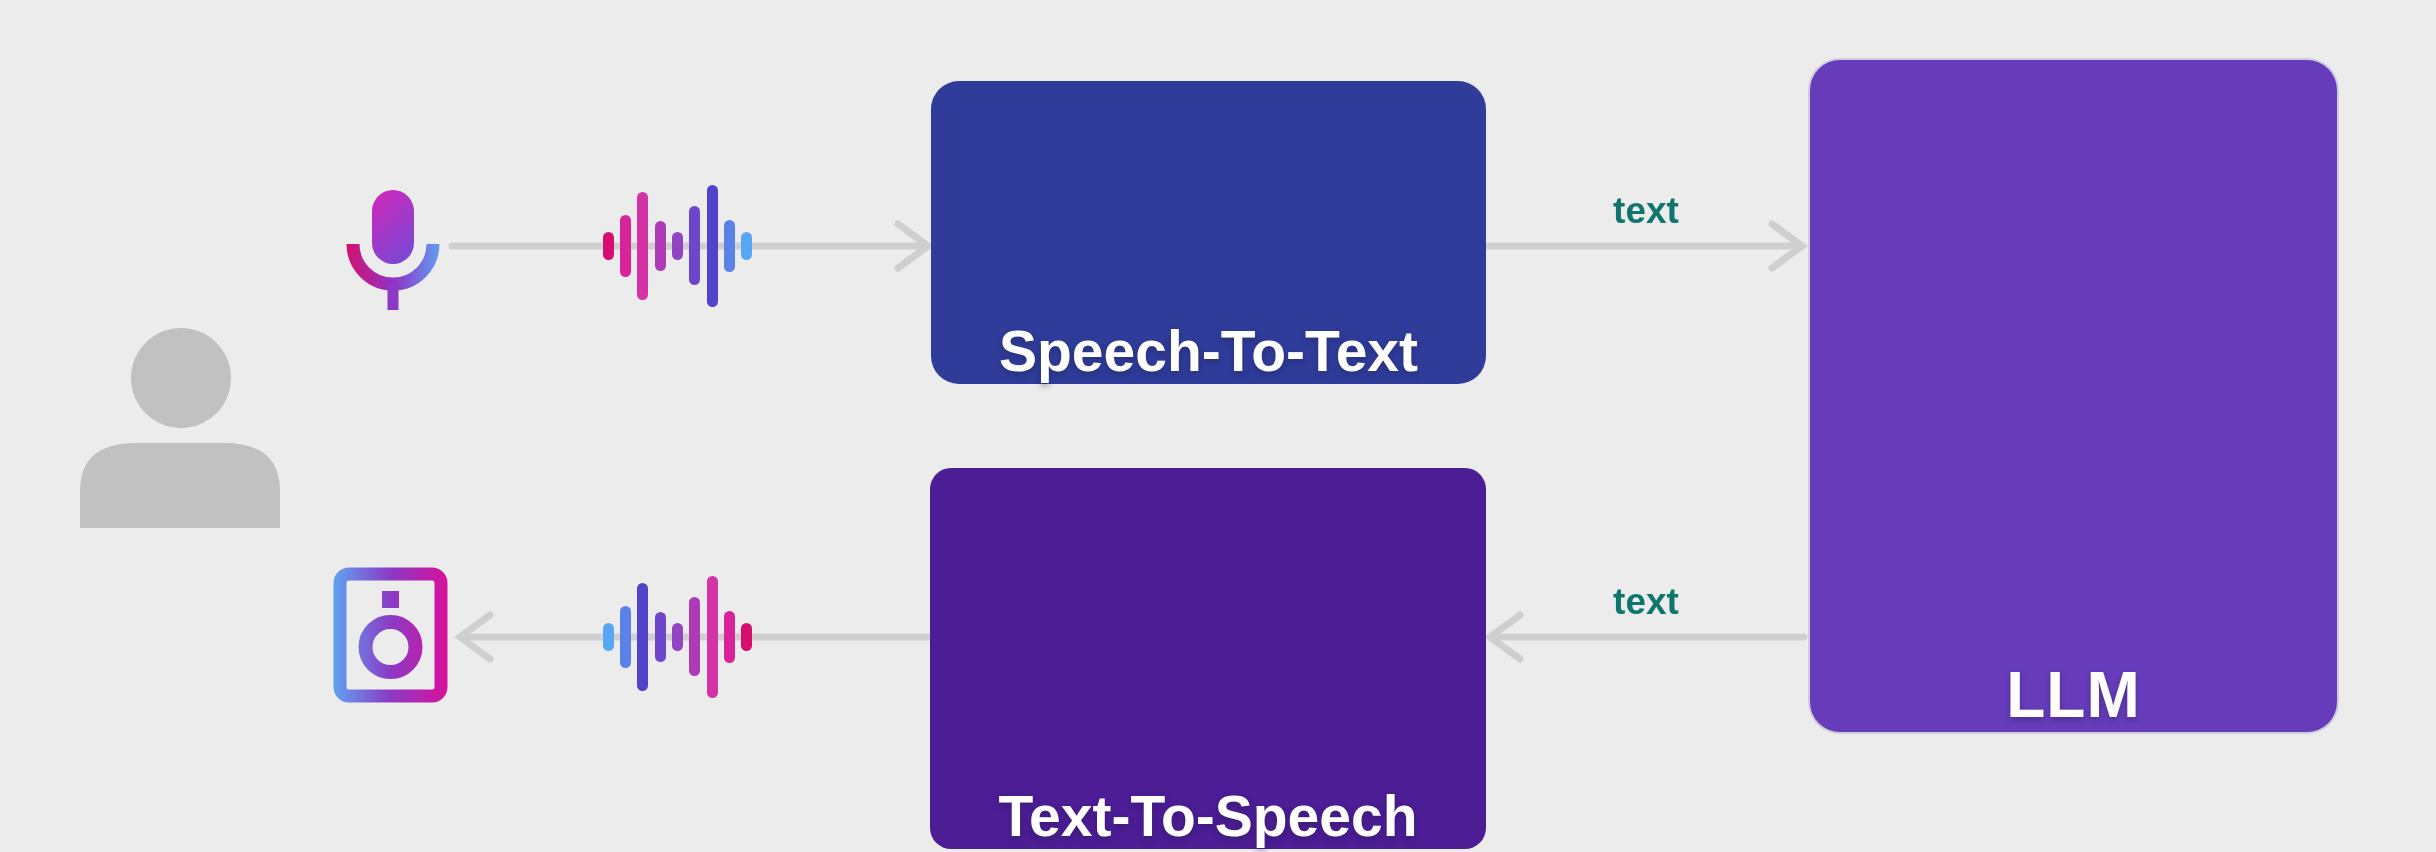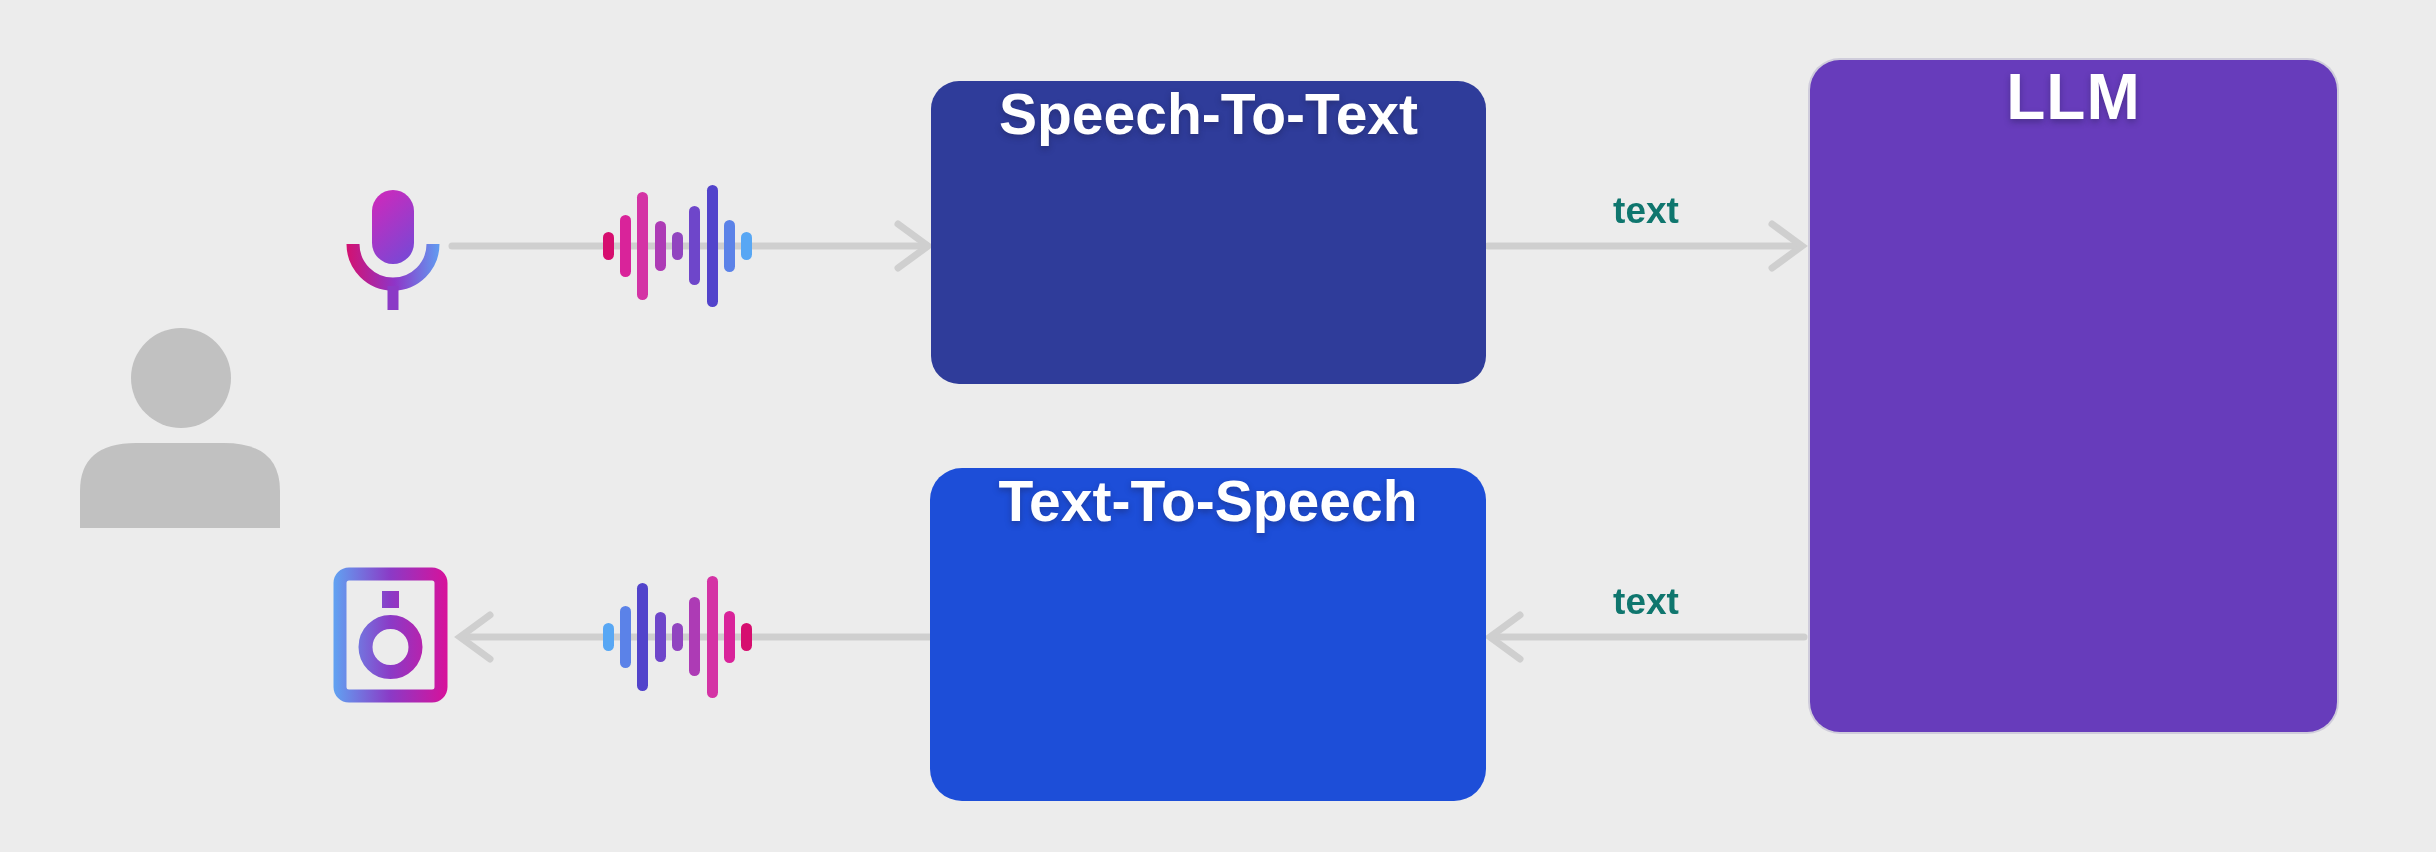--- a/index.html
+++ b/index.html
@@ -3,30 +3,30 @@
 <meta charset="utf-8">
 <style>
   html,body { margin:0; padding:0; background:#ececec; }
   .canvas {
     position:relative; width:2436px; height:852px;
     background:#ececec; overflow:hidden;
     font-family:"Liberation Sans", sans-serif;
   }
   .abs { position:absolute; }
   .node {
-    position:absolute; display:flex; align-items:flex-start; justify-content:center;
+    position:absolute; display:flex; align-items:flex-end; justify-content:center;
     color:#ffffff; font-weight:bold; box-sizing:border-box;
   }
   .node-stt {
     left:931px; top:81px; width:555px; height:303px;
     background:#2f3c9a; border-radius:28px; font-size:57px;
   }
   .node-tts {
-    left:930px; top:468px; width:556px; height:333px;
-    background:#1d4ed8; border-radius:32px; font-size:57px;
+    left:930px; top:468px; width:556px; height:381px;
+    background:#4c1d95; border-radius:21px; font-size:57px;
   }
   .node-llm {
     left:1810px; top:60px; width:527px; height:672px;
     background:#673cbb; border-radius:30px; font-size:64px;
     box-shadow:0 0 0 2px #cfccdb; letter-spacing:1px;
   }
   .node-label { text-shadow:0 3px 6px rgba(25,25,60,0.35); white-space:nowrap; }
   .edge-label {
     position:absolute; transform:translate(-50%,-50%);
     color:#0f766e; font-size:37px; font-weight:600;

